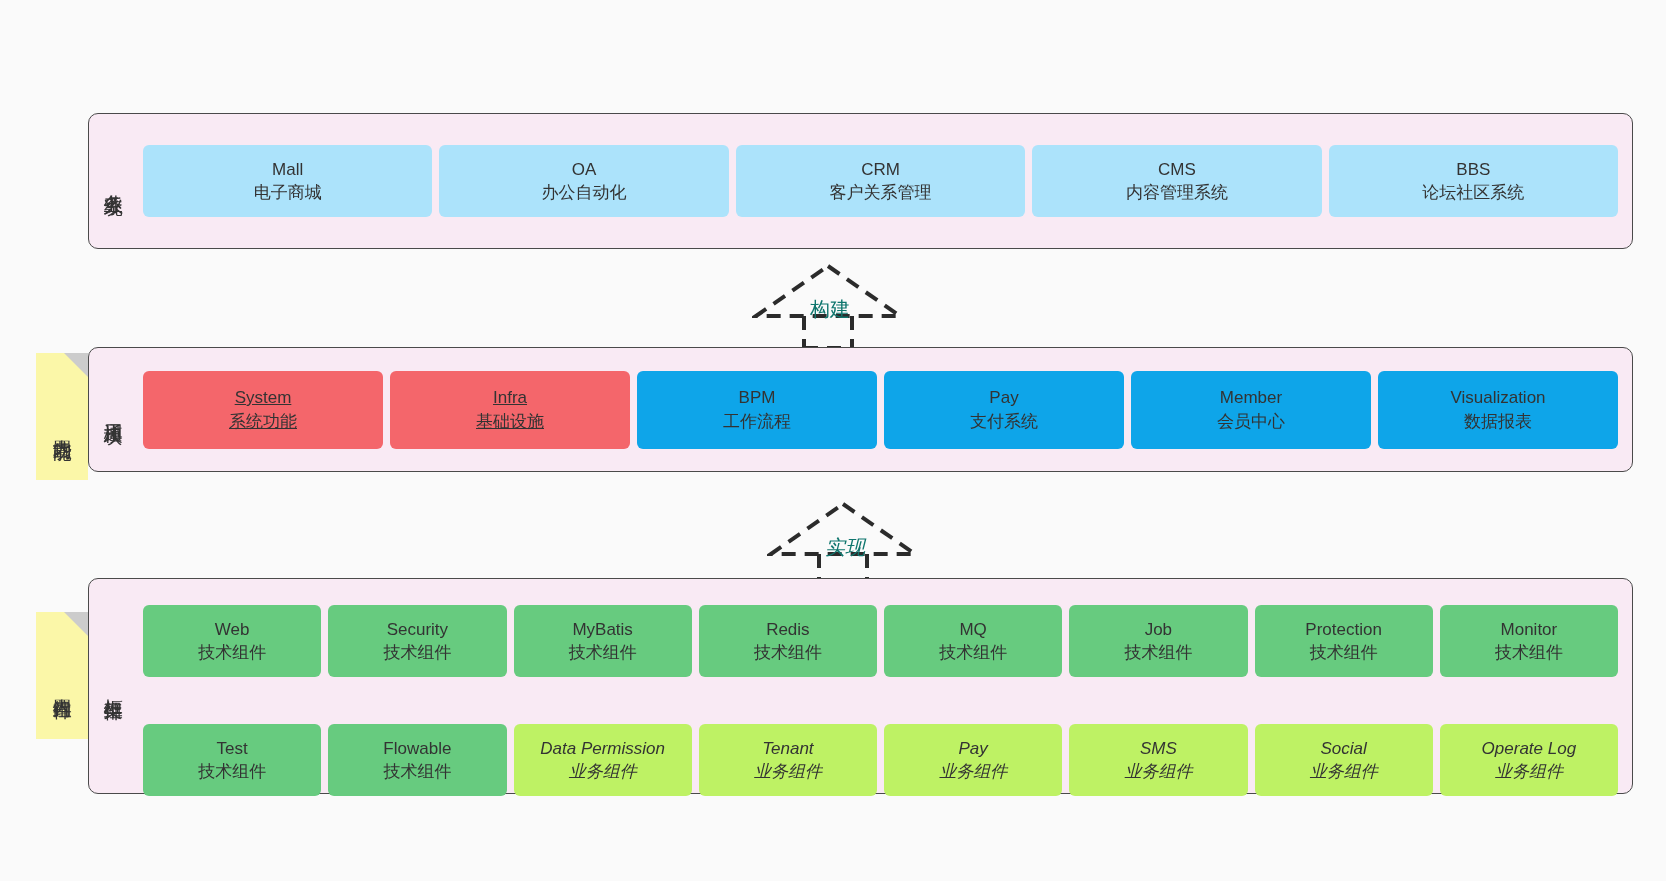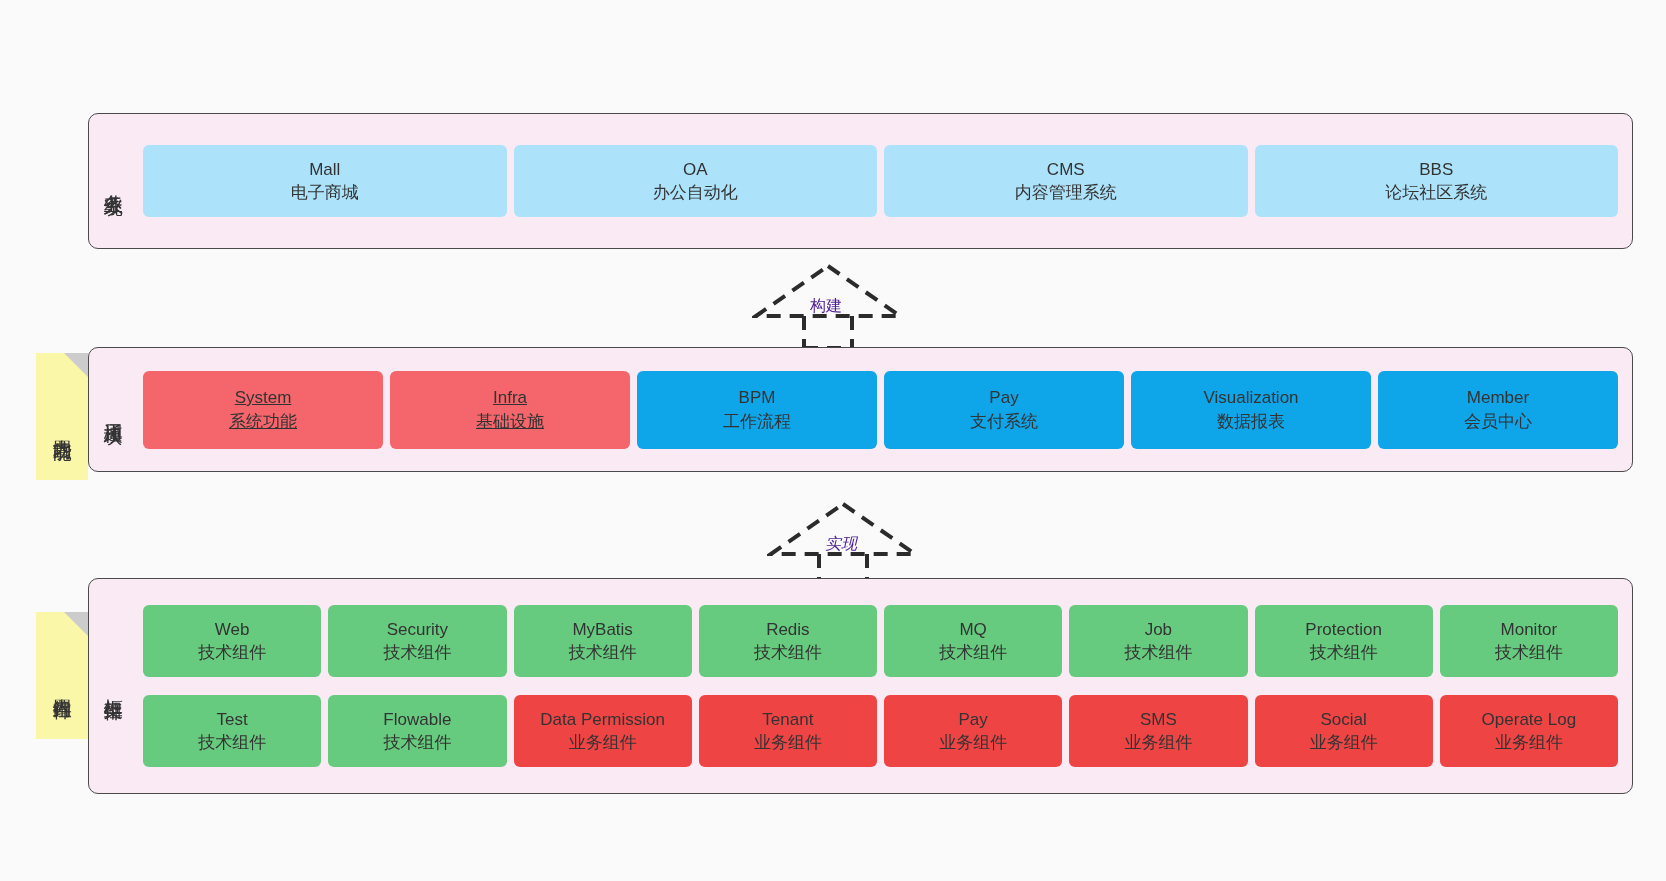--- a/index.html
+++ b/index.html
@@ -77,26 +77,26 @@
     color: #333;
   }
   .card .t-en { white-space: nowrap; }
   .card .t-cn { white-space: nowrap; }
   .card.wrap-en .t-en { white-space: normal; }
 
   .blue   { background: #ace3fb; }
   .red    { background: #f4666b; text-decoration: underline; }
   .pink   { background: #0ea5e9; }
   .green  { background: #67cb7f; }
-  .lgreen { background: #ef4444; }
+  .lgreen { background: #bef264; font-style: italic; }
 
   
   .biz-card { height: 72px; }
   .mod-card { height: 78px; }
-  .frm-card { height: 72px; }
+  .frm-card { height: 72px; margin-top: 29px; }
 
   
   .note {
     position: absolute;
     background: #fbf7a8;
     box-sizing: border-box;
   }
   .note-text {
     position: absolute;
     left: 0; right: 0; top: 0; bottom: 0;
@@ -122,42 +122,46 @@
     clip-path: polygon(0 0, 100% 0, 100% 100%);
   }
 
   
   .uml-arrow {
     position: absolute;
   }
   .uml-arrow svg { display: block; }
   .uml-label {
     position: absolute;
-    font-size: 16px;
-    color: #4c1d95;
+    font-size: 20px;
+    color: #0f766e;
     background: transparent;
     white-space: nowrap;
   }
 </style>
 </head>
 <body>
 
 <div id="canvas">
 
   <div class="layer" id="layer-business" style="left:88px; top:113px; width:1545px; height:136px;">
     <div class="layer-title">业务系统</div>
     <div class="layer-body">
       <div class="row">
         <div class="card blue biz-card">
           <span class="t-en">Mall</span>
           <span class="t-cn">电子商城</span>
         </div>
         <div class="card blue biz-card">
           <span class="t-en">OA</span>
           <span class="t-cn">办公自动化</span>
+        </div>
+        <div class="card blue biz-card">
+          <span class="t-en">CRM</span>
+          <span class="t-cn">客户关系管理</span>
         </div>
         <div class="card blue biz-card">
           <span class="t-en">CMS</span>
           <span class="t-cn">内容管理系统</span>
         </div>
         <div class="card blue biz-card">
           <span class="t-en">BBS</span>
           <span class="t-cn">论坛社区系统</span>
         </div>
       </div>
@@ -195,26 +199,26 @@
         </div>
         <div class="card pink mod-card">
           <span class="t-en">BPM</span>
           <span class="t-cn">工作流程</span>
         </div>
         <div class="card pink mod-card">
           <span class="t-en">Pay</span>
           <span class="t-cn">支付系统</span>
         </div>
         <div class="card pink mod-card">
+          <span class="t-en">Member</span>
+          <span class="t-cn">会员中心</span>
+        </div>
+        <div class="card pink mod-card">
           <span class="t-en">Visualization</span>
           <span class="t-cn">数据报表</span>
-        </div>
-        <div class="card pink mod-card">
-          <span class="t-en">Member</span>
-          <span class="t-cn">会员中心</span>
         </div>
       </div>
     </div>
   </div>
 
   <div class="uml-arrow" style="left:767px; top:500px; width:160px; height:88px;font-style:italic;">
     <svg width="160" height="88" viewBox="0 0 160 88">
       <polygon points="76,4 148,54 4,54" fill="#fafafa" stroke="#2b2b2b" stroke-width="4" stroke-dasharray="14,9" stroke-linejoin="miter"></polygon>
       <line x1="52" y1="54" x2="52" y2="88" stroke="#2b2b2b" stroke-width="4" stroke-dasharray="14,9"></line>
       <line x1="100" y1="54" x2="100" y2="88" stroke="#2b2b2b" stroke-width="4" stroke-dasharray="14,9"></line>

